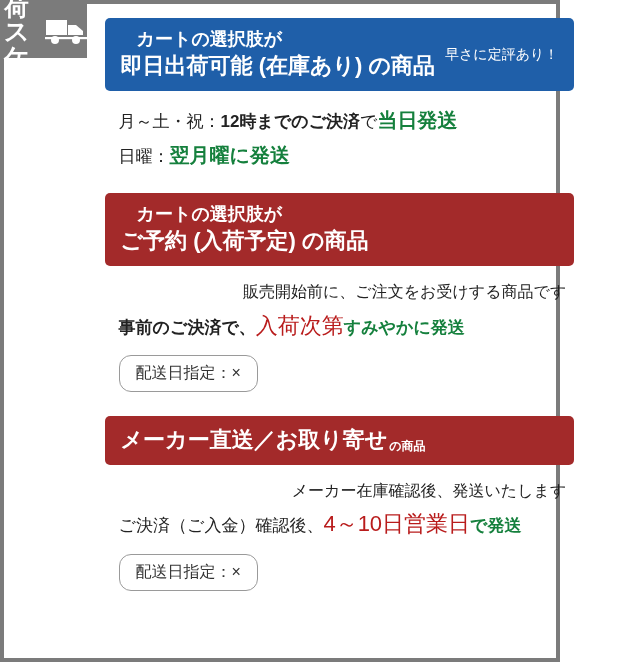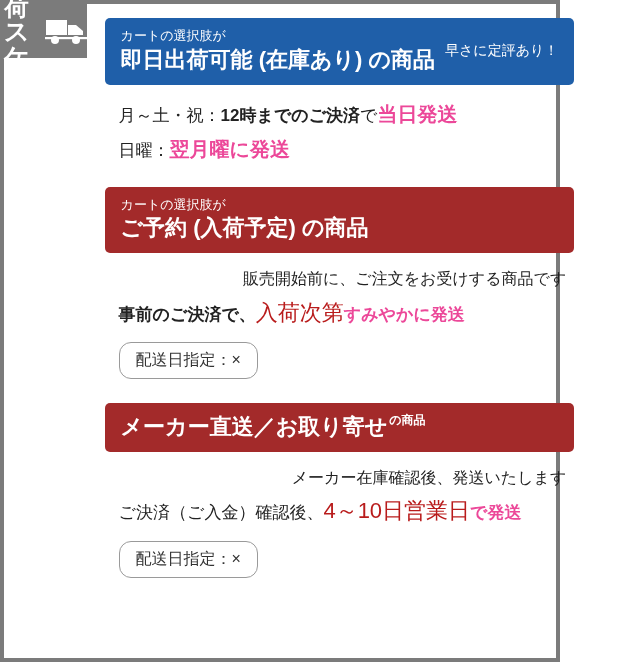--- a/index.html
+++ b/index.html
@@ -56,61 +56,62 @@
     padding: 10px 16px;
     box-sizing: border-box;
     display: flex;
     align-items: center;
     justify-content: space-between;
   }
   .band-blue { background: #1f5fa9; }
   .band-red  { background: #a32a2a; }
   .band-left { display: flex; flex-direction: column; justify-content: center; }
   .band-small {
-    font-size: 13px;
-    font-weight: normal;
+    font-size: 18px;
+    font-weight: bold;
     line-height: 1.3;
+    margin-left: 16px;
   }
   .band-big {
     font-size: 22px;
     font-weight: bold;
     line-height: 1.35;
     white-space: nowrap;
   }
   .band-note {
     font-size: 14px;
     font-weight: normal;
     white-space: nowrap;
     padding-left: 10px;
   }
   .band-single {
     font-size: 22px;
     font-weight: bold;
     line-height: 1.3;
     display: flex;
-    align-items: flex-start;
+    align-items: flex-end;
     gap: 2px;
     white-space: nowrap;
   }
   .band-single .tail {
     font-size: 12px;
     font-weight: bold;
   }
   
   .details {
     padding: 14px 8px 6px 14px;
   }
   .line {
     font-size: 17px;
     line-height: 1.55;
     margin: 0 0 4px 0;
     white-space: nowrap;
   }
   .line .em-red {
-    color: #ec4899;
+    color: #15803d;
     font-weight: bold;
     font-size: 20px;
   }
   .line .em-red-lg {
     color: #b91c1c;
     font-weight: normal;
     font-size: 22px;
   }
   .line .strong {
     font-weight: bold;

